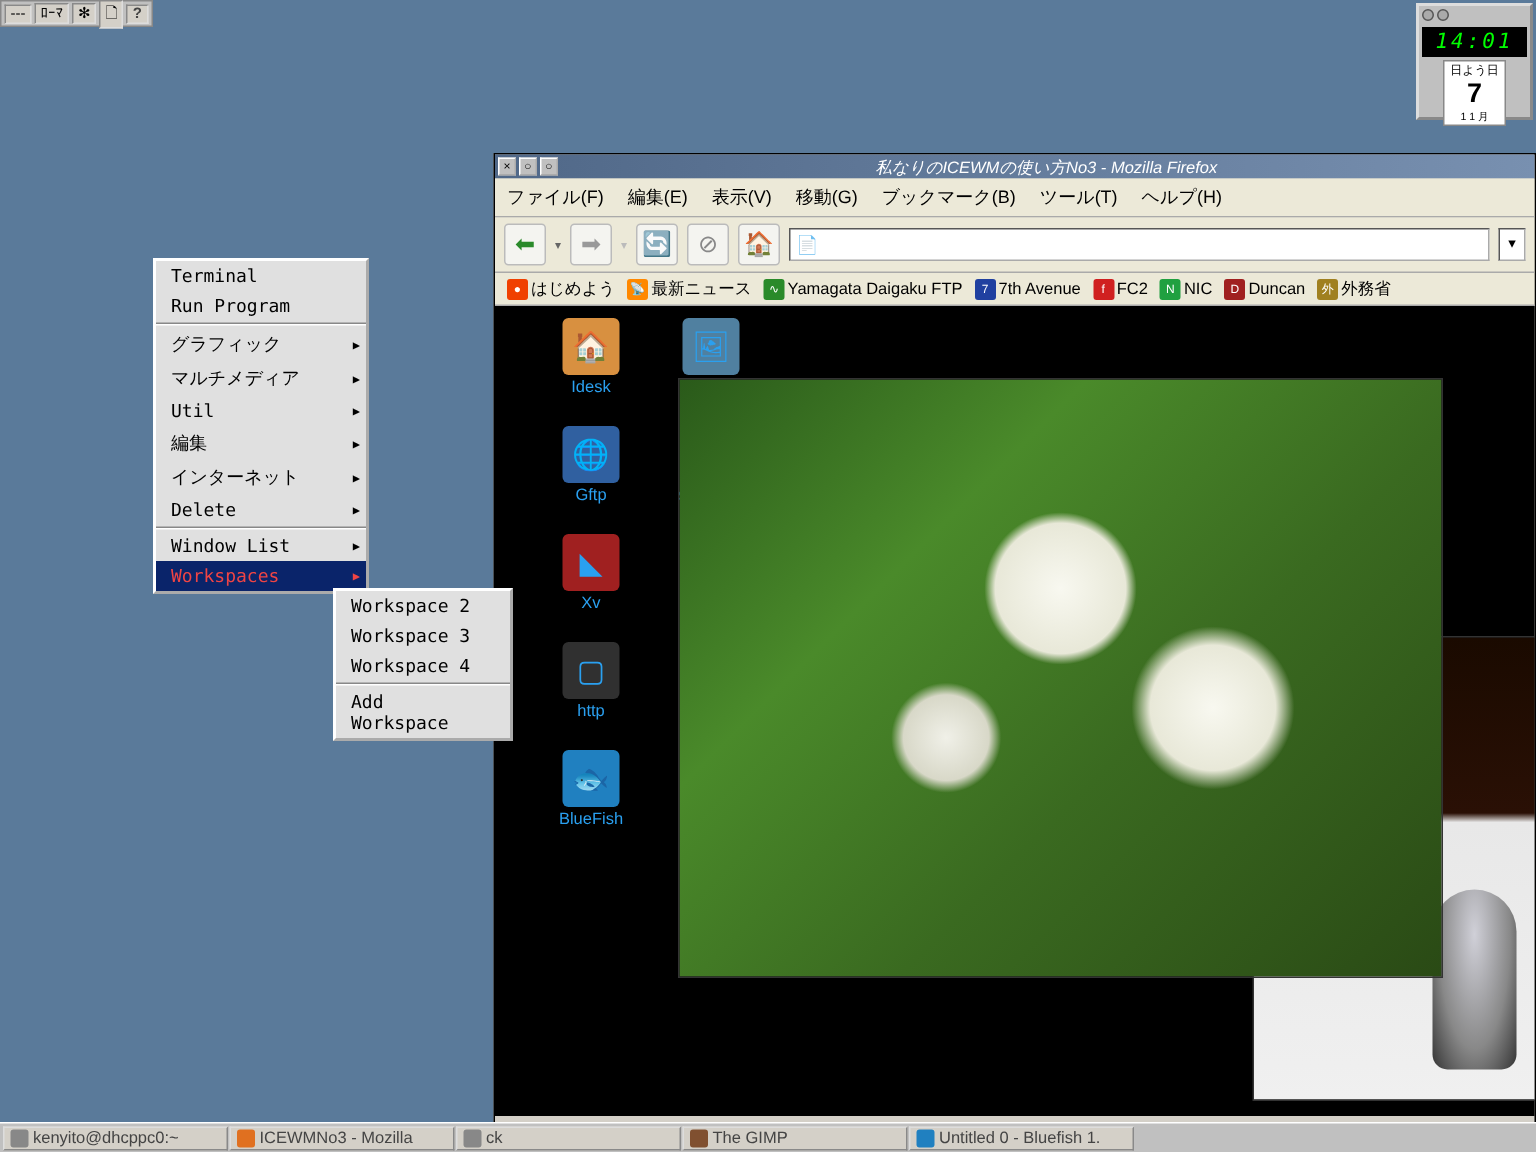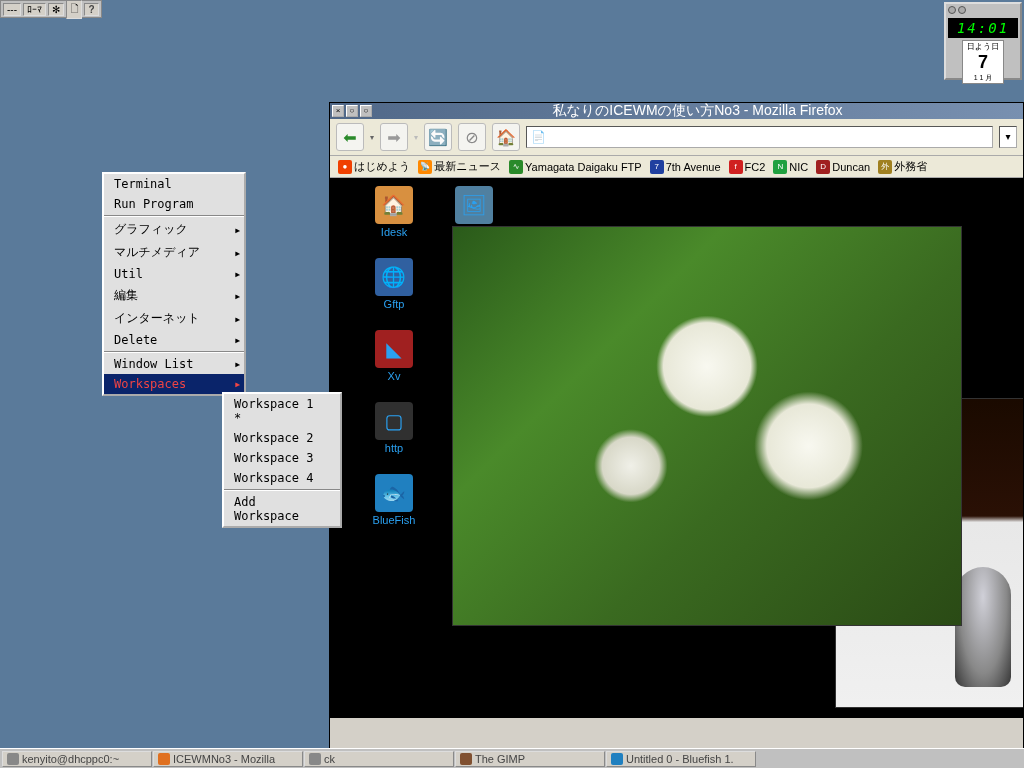--- a/index.html
+++ b/index.html
@@ -26,21 +26,21 @@
 .menu-item.has-sub::after { content: "▶"; font-size: 8px; position: absolute; right: 4px; top: 50%; transform: translateY(-50%); }
 .menu-item.selected { background: #0a246a; color: #ef4444; }
 .menu-sep { border-top: 1px solid #888; border-bottom: 1px solid #fff; margin: 1px 0; }
 .root-menu { top: 172px; left: 102px; width: 144px; }
 .sub-menu { top: 392px; left: 222px; width: 118px; }
 
 
 .firefox { position: absolute; top: 102px; left: 329px; width: 695px; height: 648px; background: #d4d0c8; border: 1px solid #000; }
 .ff-titlebar { height: 16px; background: linear-gradient(to right, #506888 0%, #7890b0 100%); display: flex; align-items: center; padding: 0 2px; gap: 2px; }
 .ff-tb-btn { width: 12px; height: 12px; background: #c0c0c0; border: 1px outset #fff; font-size: 8px; line-height: 10px; text-align: center; cursor: pointer; }
-.ff-title { flex: 1; color: #fff; font-size: 14px; text-align: center; }
+.ff-title { flex: 1; color: #fff; font-size: 11px; text-align: center; font-style: italic; }
 .ff-menubar { display: flex; gap: 16px; padding: 4px 8px; font-size: 12px; background: #ece9d8; border-bottom: 1px solid #aaa; }
 .ff-menubar span { cursor: pointer; }
 .ff-toolbar { display: flex; align-items: center; gap: 6px; padding: 4px 6px; background: #ece9d8; border-bottom: 1px solid #aaa; }
 .ff-navbtn { width: 28px; height: 28px; border: 1px solid #bbb; border-radius: 3px; display: flex; align-items: center; justify-content: center; font-size: 16px; cursor: pointer; background: #f4f4f0; }
 .ff-navbtn.back { color: #2a8a2a; }
 .ff-navbtn.fwd { color: #999; }
 .ff-navbtn.reload { color: #1060d0; }
 .ff-navbtn.stop { color: #888; }
 .ff-navbtn.home { color: #c08020; }
 .ff-url { flex: 1; height: 22px; border: 1px inset #aaa; background: #fff; display: flex; align-items: center; padding: 0 4px; font-size: 12px; font-family: monospace; }
@@ -99,20 +99,29 @@
   </div>
 </div>
 
 <div class="firefox">
   <div class="ff-titlebar">
     <div class="ff-tb-btn">×</div>
     <div class="ff-tb-btn">○</div>
     <div class="ff-tb-btn">○</div>
     <div class="ff-title">私なりのICEWMの使い方No3 - Mozilla Firefox</div>
   </div>
+  <div class="ff-menubar">
+    <span>ファイル(F)</span>
+    <span>編集(E)</span>
+    <span>表示(V)</span>
+    <span>移動(G)</span>
+    <span>ブックマーク(B)</span>
+    <span>ツール(T)</span>
+    <span>ヘルプ(H)</span>
+  </div>
   <div class="ff-toolbar">
     <div class="ff-navbtn back">⬅</div>
     <span style="font-size:8px;color:#666;">▾</span>
     <div class="ff-navbtn fwd">➡</div>
     <span style="font-size:8px;color:#bbb;">▾</span>
     <div class="ff-navbtn reload">🔄</div>
     <div class="ff-navbtn stop">⊘</div>
     <div class="ff-navbtn home">🏠</div>
     <div class="ff-url">
       <span style="margin-right:4px;">📄</span>
@@ -220,21 +229,20 @@
   <div class="menu-item has-sub">Util</div>
   <div class="menu-item has-sub">編集</div>
   <div class="menu-item has-sub">インターネット</div>
   <div class="menu-item has-sub">Delete</div>
   <div class="menu-sep"></div>
   <div class="menu-item has-sub">Window List</div>
   <div class="menu-item has-sub selected">Workspaces</div>
 </div>
 
 <div class="menu sub-menu">
-  <div class="menu-item">Workspace 1 *</div>
   <div class="menu-item">Workspace 2</div>
   <div class="menu-item">Workspace 3</div>
   <div class="menu-item">Workspace 4</div>
   <div class="menu-sep"></div>
   <div class="menu-item">Add Workspace</div>
 </div>
 
 <div class="taskbar">
   <div class="task">
       <span class="task-icon"></span>

